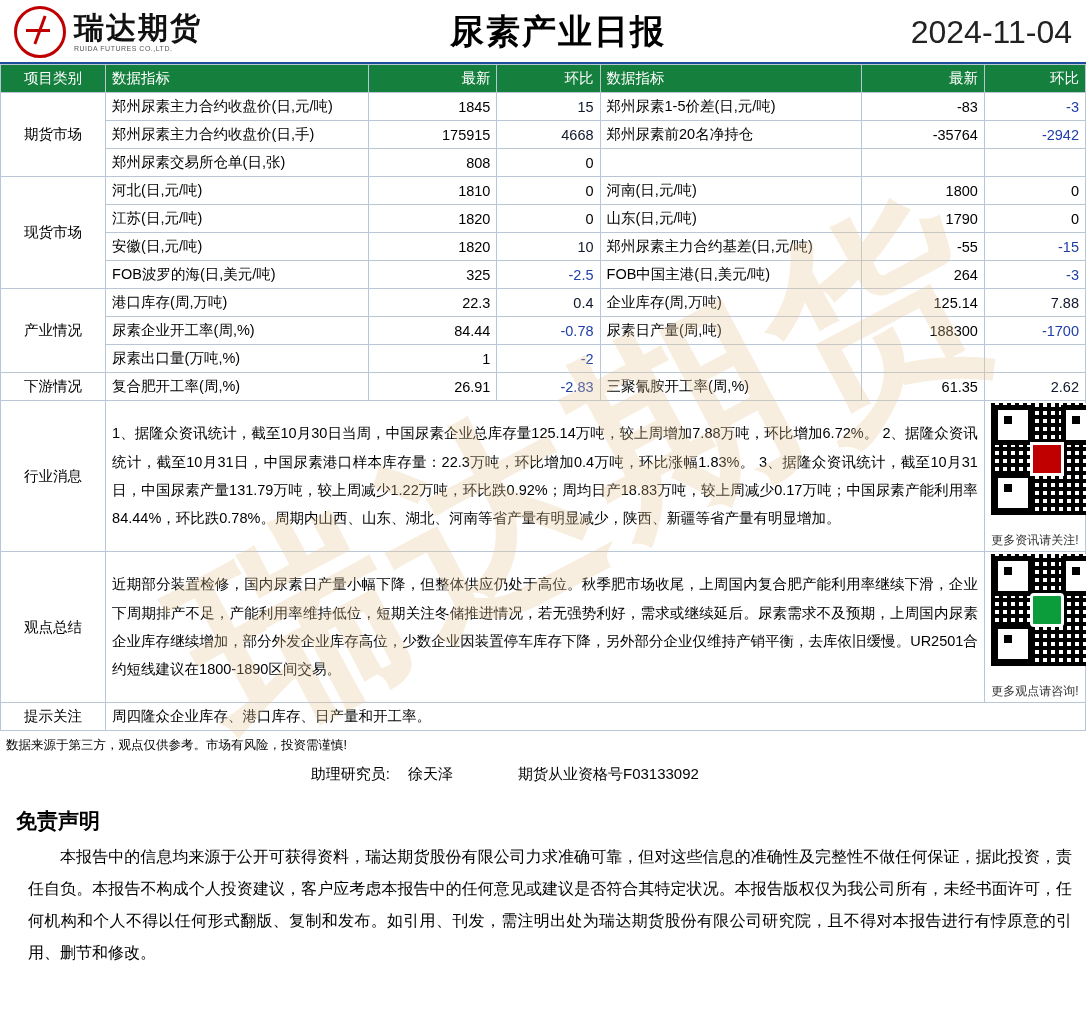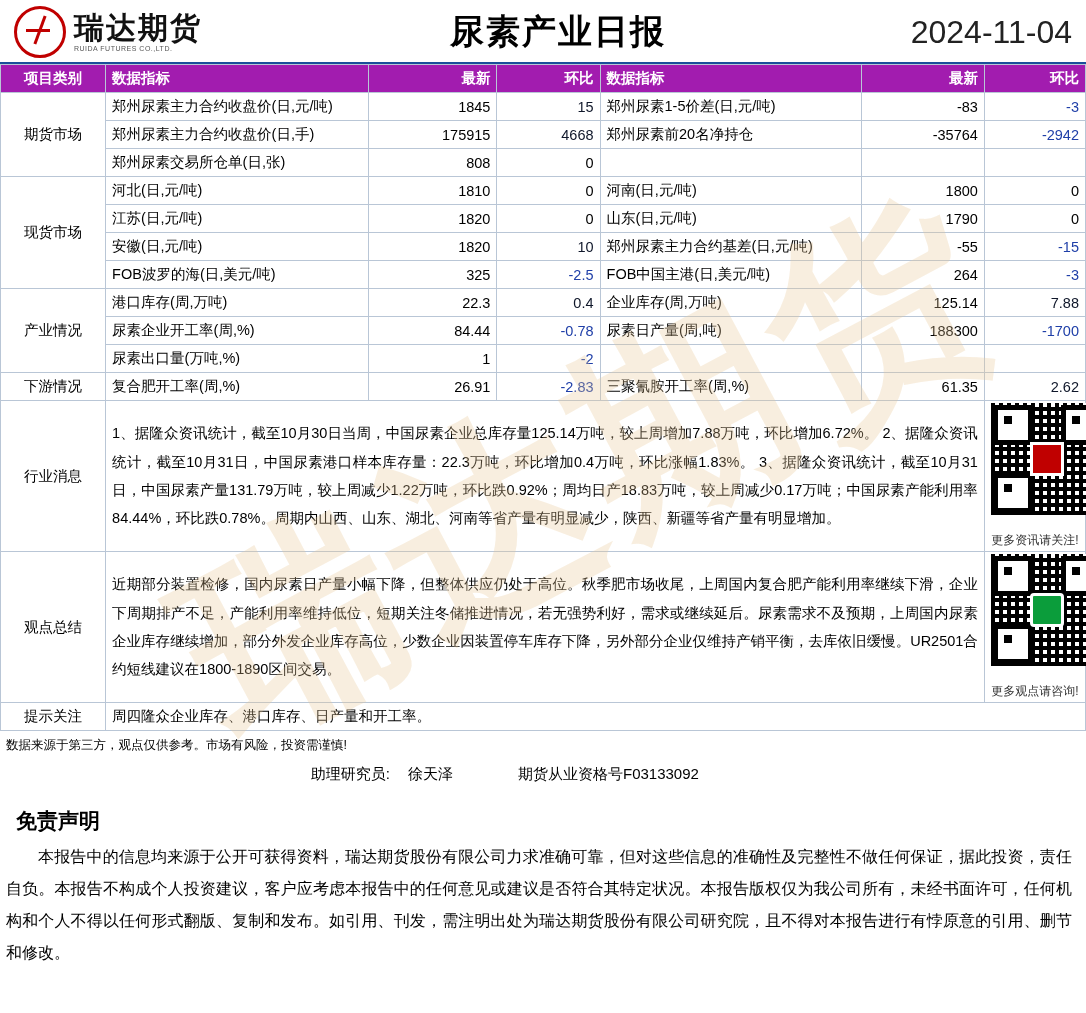--- a/index.html
+++ b/index.html
@@ -35,21 +35,21 @@
   
   table.main{border-collapse:collapse;width:1086px;table-layout:fixed;}
   table.main th, table.main td{
     border:1px solid #b9c6d6;
     padding:2px 6px;
     font-size:14.5px;
     vertical-align:middle;
     height:23px;
   }
   thead th{
-    background:#a21caf;color:#fff;font-weight:bold;text-align:center;font-size:16px;height:28px;
+    background:#15803d;color:#fff;font-weight:normal;text-align:center;font-size:16px;height:28px;
     border:1px solid #1f62b8;
   }
   .c-cat{width:92px;text-align:center;font-size:15px;}
   .c-ind{width:250px;text-align:left;}
   .c-val{width:115px;text-align:right;}
   .c-chg{width:90px;text-align:right;}
   .c-ind2{width:248px;text-align:left;}
   .c-val2{width:110px;text-align:right;}
   .c-chg2{width:88px;text-align:right;}
   .pos{color:#0f172a;}
@@ -84,21 +84,21 @@
   
   .researchers{padding:4px 0 2px 0;font-size:15px;}
   .res-row{display:flex;justify-content:flex-start;align-items:center;padding:3px 0;}
   .res-row .lbl{width:390px;text-align:right;font-weight:bold;padding-right:18px;}
   .res-row .lbl.sub{font-weight:normal;}
   .res-row .nm{width:110px;text-align:left;}
   .res-row .c1{width:230px;text-align:left;}
   .res-row .c2{text-align:left;}
 
   .disc-title{font-size:21px;font-weight:bold;padding:18px 0 6px 16px;}
-  .disc-body{font-size:16px;line-height:2.0;padding:0 14px 14px 6px;text-align:justify;}
+  .disc-body{font-size:16px;line-height:2.0;padding:0 14px 14px 28px;text-align:justify;}
   .disc-body .indent{text-indent:2em;}
 
   
   .wm{
     position:absolute;left:150px;top:330px;font-size:210px;color:rgba(231,198,150,.30);
     font-weight:bold;transform:rotate(-28deg);pointer-events:none;white-space:nowrap;letter-spacing:10px;
     font-family:"DejaVu Serif",serif;
   }
 </style>
 </head>

